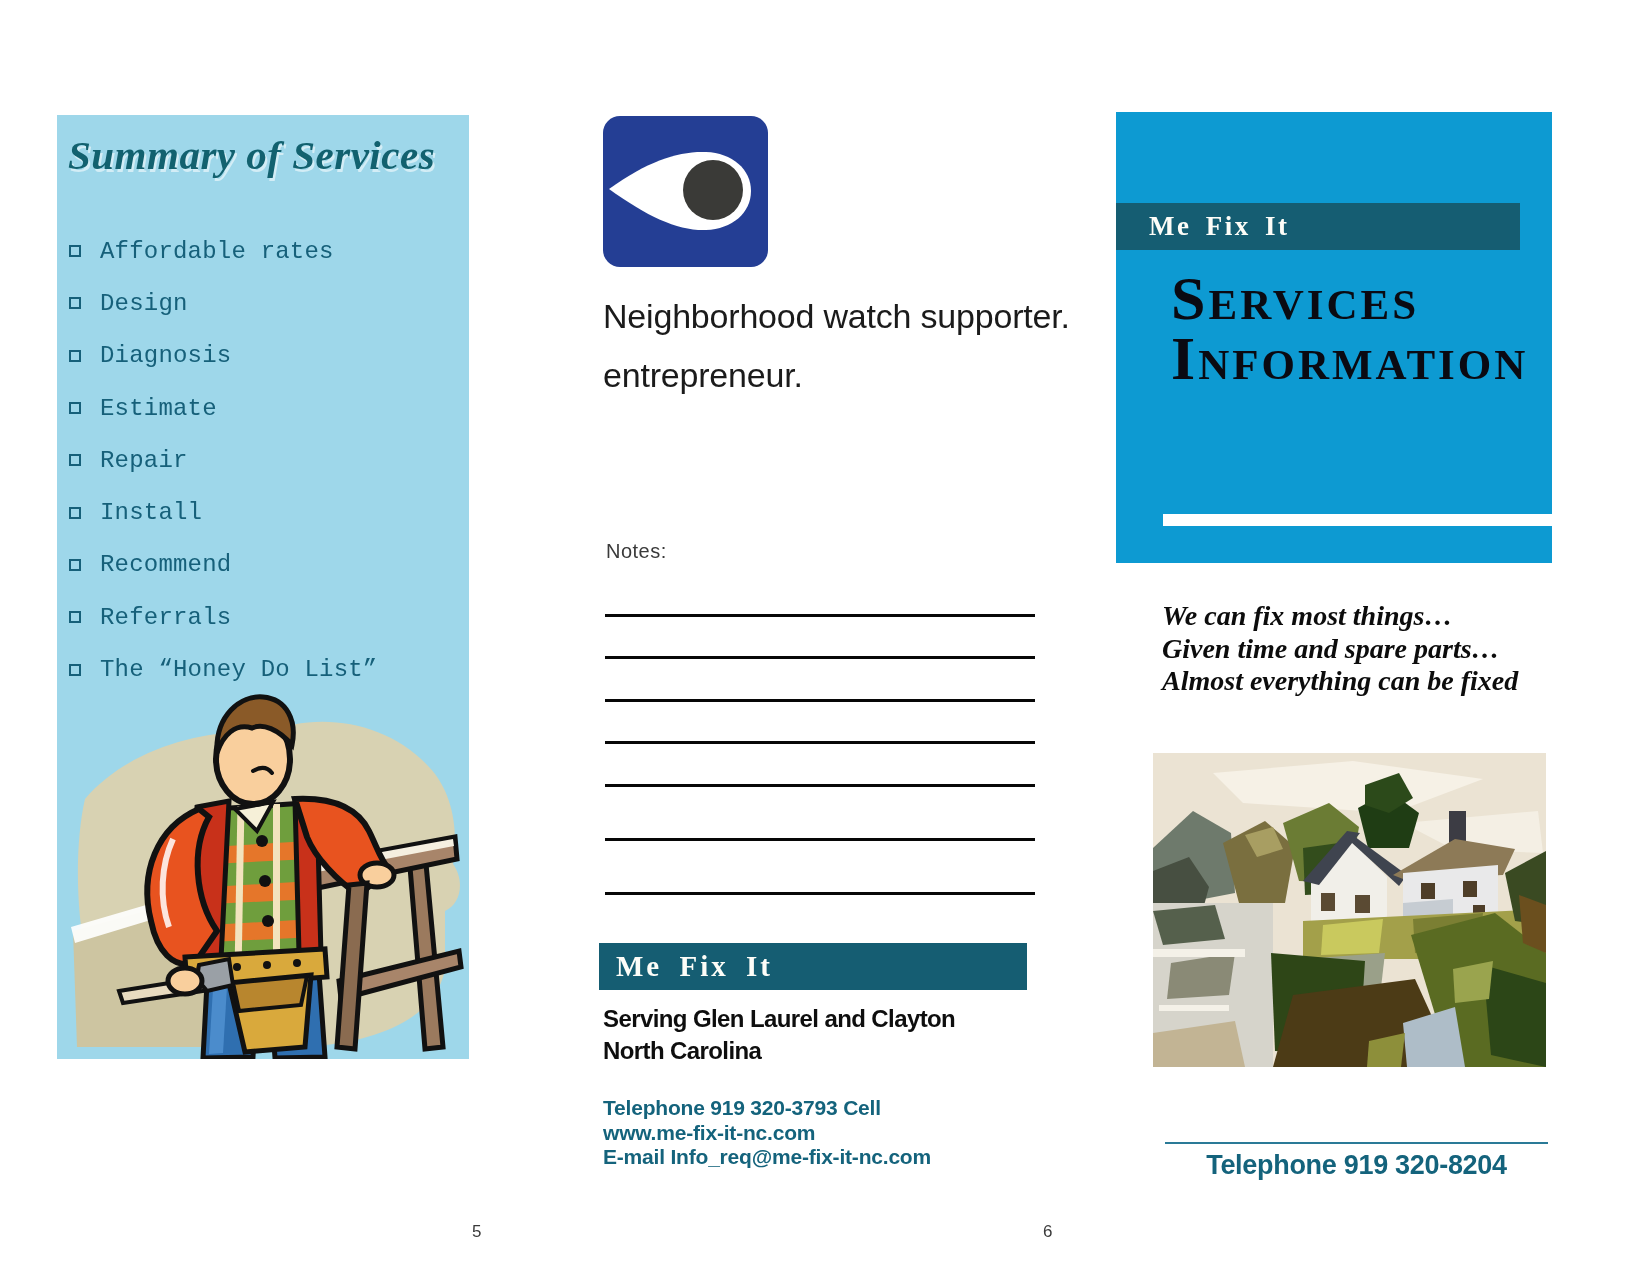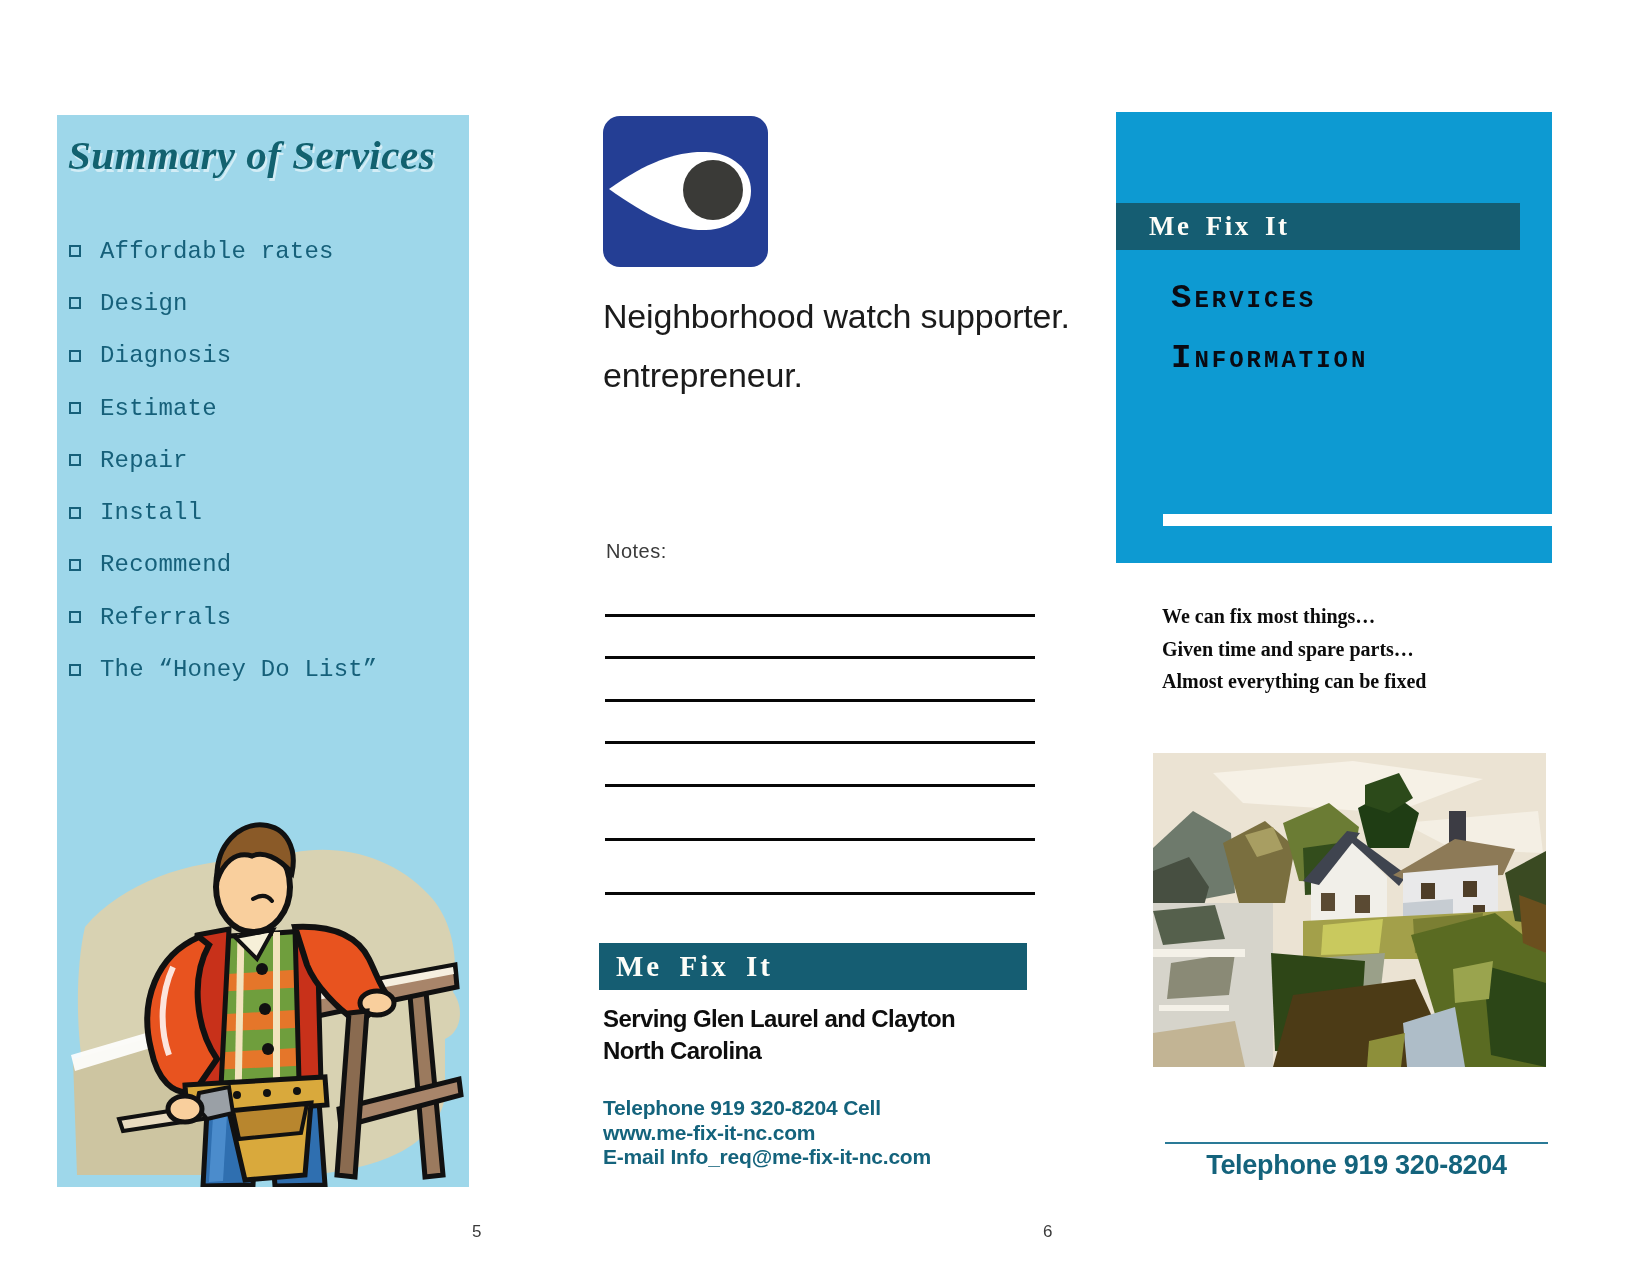--- a/index.html
+++ b/index.html
@@ -16,21 +16,21 @@
   body{
     background:#ffffff;
     font-family:"Liberation Sans",sans-serif;
     position:relative;
     overflow:hidden;
   }
   .page{position:relative;width:1650px;height:1275px;background:#fff;}
 
   
   .left-panel{
-    position:absolute;left:57px;top:115px;width:412px;height:1072px;
+    position:absolute;left:57px;top:115px;width:412px;height:944px;
     background:var(--panel-blue,#9ed7ea);
   }
   .summary-title{
     position:absolute;left:11px;top:16px;width:400px;
     font-family:"Liberation Serif",serif;
     font-style:italic;font-weight:bold;
     font-size:41px;line-height:48px;
     color:var(--heading-teal,#12616f);
     letter-spacing:.5px;white-space:nowrap;
     text-shadow:2px 3px 0 rgba(255,255,255,.55);
@@ -88,32 +88,32 @@
     position:absolute;left:1116px;top:112px;width:436px;height:451px;
     background:var(--box-blue,#0d9ad2);
   }
   .banner-right{
     position:absolute;left:0;top:91px;width:404px;height:47px;
     font-size:27px;line-height:46px;padding-left:33px;
     letter-spacing:2.5px;word-spacing:5px;
   }
   .services-title{
     position:absolute;left:55px;top:156px;width:380px;
-    font-family:Liberation Mono, monospace;font-weight:bold;
+    font-family:Liberation Serif, serif;font-weight:bold;
     font-variant:small-caps;
-    font-size:34px;line-height:60px;letter-spacing:3px;
+    font-size:62px;line-height:60px;letter-spacing:3px;
     color:#0a0a12;white-space:nowrap;
   }
   .white-bar{
     position:absolute;left:47px;top:402px;width:389px;height:12px;background:#ffffff;
   }
   .tagline{
     position:absolute;left:1162px;top:600px;width:420px;
-    font-family:"Liberation Serif",serif;font-weight:bold;
-    font-size:20px;line-height:32.5px;color:#0c0c0c;white-space:nowrap;
+    font-family:"Liberation Serif",serif;font-style:italic;font-weight:bold;
+    font-size:28px;line-height:32.5px;color:#0c0c0c;white-space:nowrap;
   }
   .house-scene{position:absolute;left:1153px;top:753px;width:393px;height:314px;}
   .phone-rule{
     position:absolute;left:1165px;top:1142px;width:383px;height:2px;background:#2a7a97;
   }
   .phone-number{
     position:absolute;left:1165px;top:1150px;width:383px;text-align:center;
     font-size:27px;font-weight:bold;color:var(--teal-text,#14637c);letter-spacing:-.3px;
   }
 
@@ -247,21 +247,21 @@
   <div class="note-line" style="top:892px"></div>
 
   <div class="banner banner-mid">Me Fix It</div>
 
   <div class="serving-text">
     <div>Serving Glen Laurel and Clayton</div>
     <div>North Carolina</div>
   </div>
 
   <div class="contact-text">
-    <div>Telephone 919 320-8204 Cell</div>
+    <div>Telephone 919 320-3793 Cell</div>
     <div>www.me-fix-it-nc.com</div>
     <div>E-mail Info_req@me-fix-it-nc.com</div>
   </div>
 
   <div class="blue-box">
     <div class="banner banner-right">Me Fix It</div>
     <div class="services-title">
       <div>Services</div>
       <div>Information</div>
     </div>

